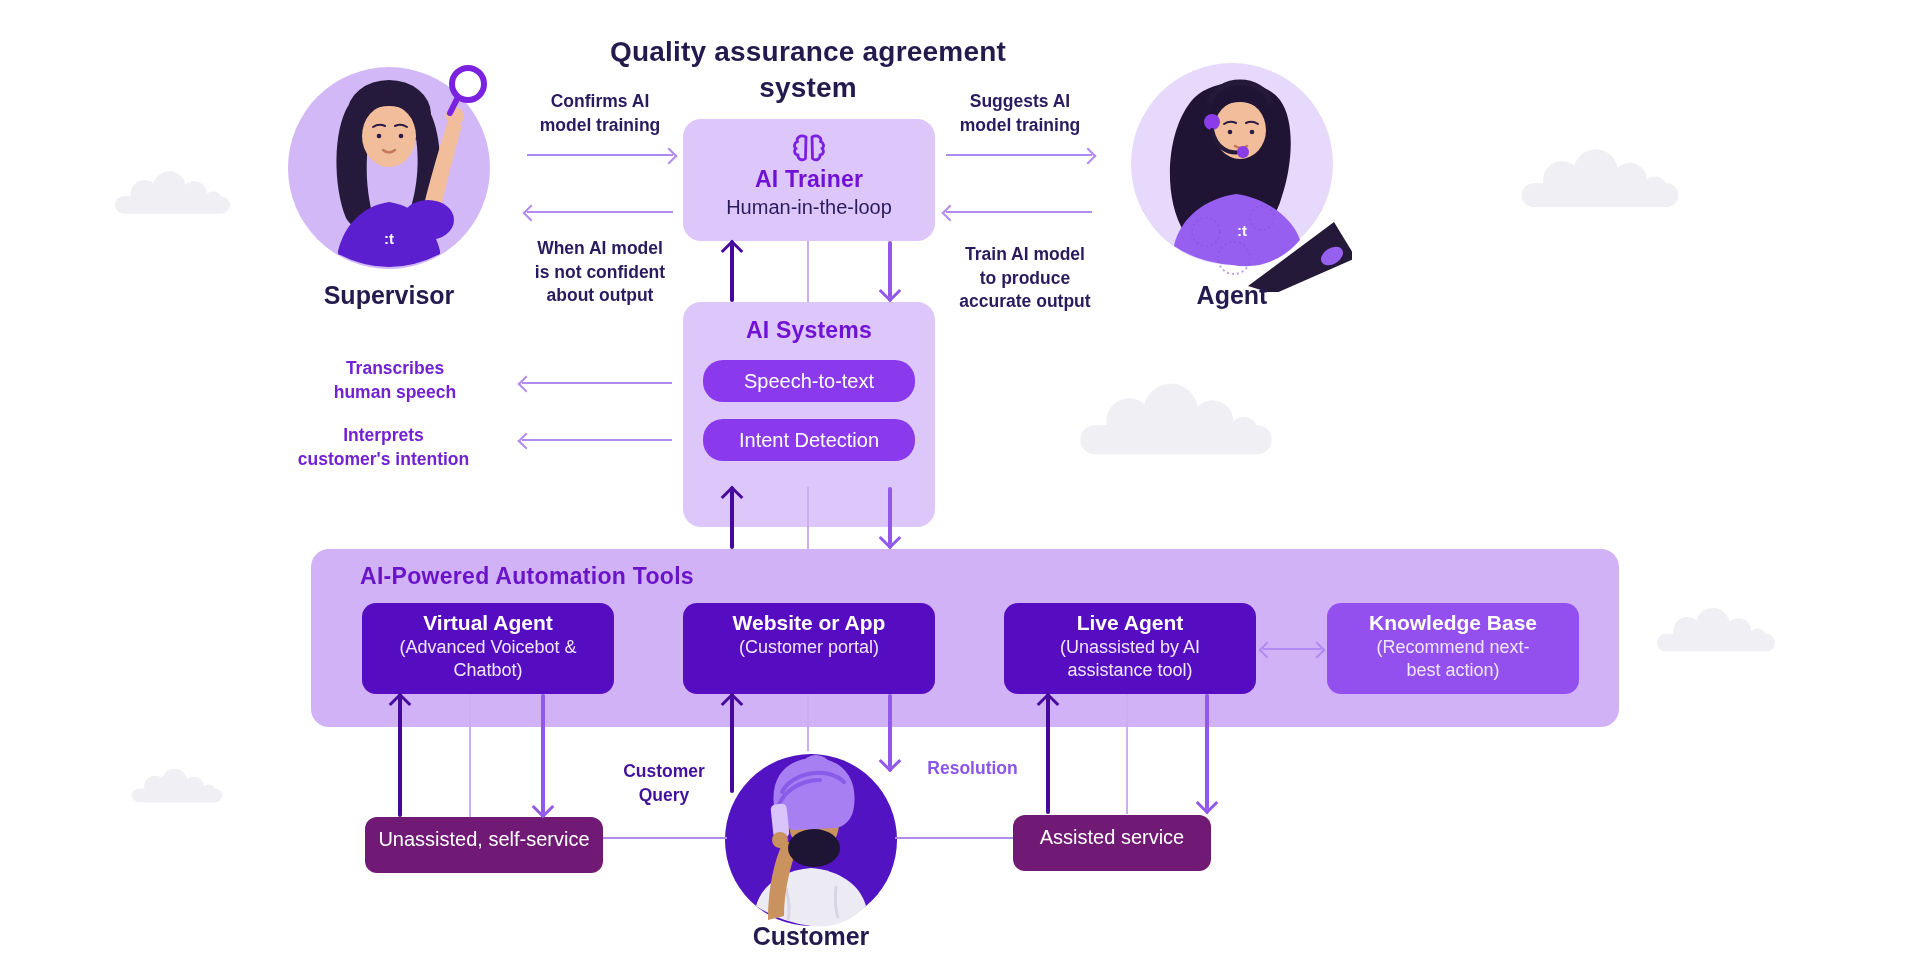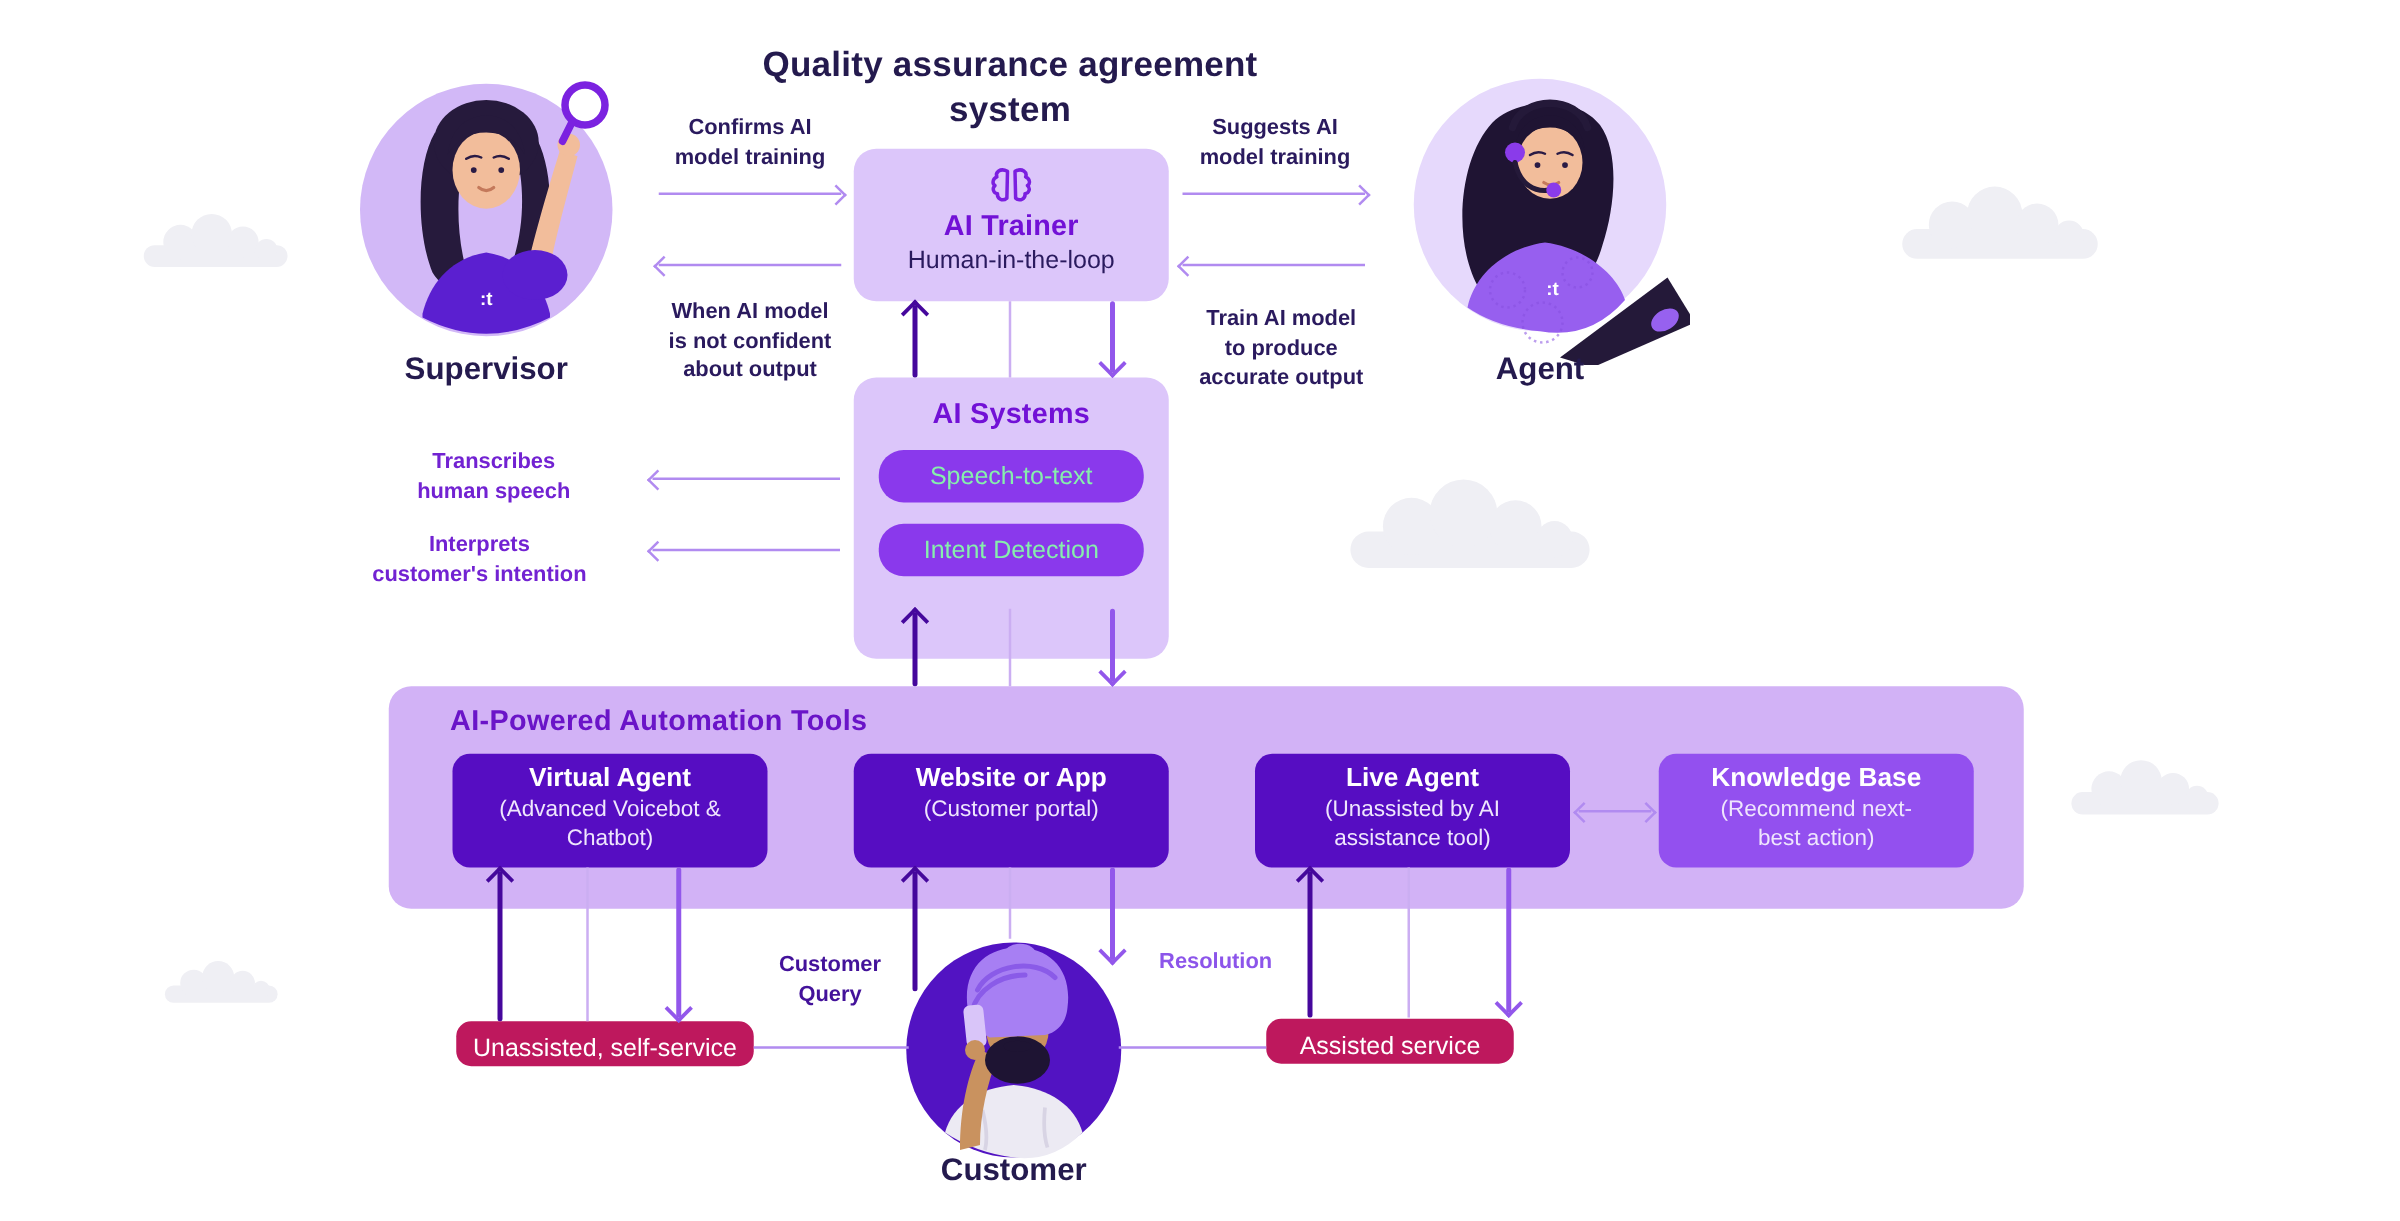--- a/index.html
+++ b/index.html
@@ -13,30 +13,30 @@
   .flow-label{position:absolute;font-weight:700;font-size:17.5px;line-height:1.35;
               text-align:center;color:#2A1A5E;text-wrap:balance;}
   .flow-label.purple{color:#7222D2;}
   .flow-label.deep{color:#43129A;}
   .flow-label.res{color:#8C55EA;}
   
   .panel{position:absolute;background:#DCC6FA;border-radius:18px;text-align:center;box-sizing:border-box;}
   .panel-heading{font-size:23px;font-weight:700;color:#7211D6;letter-spacing:.2px;}
   .panel-sub{font-size:20px;color:#2A1A5E;margin-top:3px;}
   .sys-pill{height:42px;line-height:42px;margin:0 20px;background:#8A39EC;border-radius:20px;
-            color:#86efac;font-size:20px;}
+            color:#ffffff;font-size:20px;}
   .bar{position:absolute;left:311px;top:549px;width:1308px;height:178px;background:#D2B2F6;border-radius:18px;}
   .bar-heading{position:absolute;left:360px;top:563px;font-size:23px;font-weight:700;color:#6A14C8;letter-spacing:.3px;}
   .dark-box{position:absolute;top:603px;width:252px;height:91px;background:#560DC2;border-radius:14px;
             color:#fff;display:flex;flex-direction:column;justify-content:flex-start;align-items:center;
             box-sizing:border-box;padding:6px 30px;text-align:center;}
   .dark-box .t{font-size:21px;font-weight:700;line-height:1.3;}
   .dark-box .s{font-size:18px;line-height:1.28;color:#EFE6FD;}
   .dark-box.kb{background:#9350EF;padding:6px 36px;}
-  .pill-bottom{position:absolute;height:36px;line-height:44px;background:#be185d;border-radius:12px;
+  .pill-bottom{position:absolute;height:56px;line-height:44px;background:#701a75;border-radius:12px;
                color:#fff;font-size:20px;text-align:center;}
   
   .ah{position:absolute;height:2px;background:#B18BF0;}
   .ah.hr:after{content:"";position:absolute;right:-2px;top:-4px;width:10px;height:10px;
                border-top:2px solid #B18BF0;border-right:2px solid #B18BF0;transform:rotate(45deg);}
   .ah.hl:before{content:"";position:absolute;left:-2px;top:-4px;width:10px;height:10px;
                border-bottom:2px solid #B18BF0;border-left:2px solid #B18BF0;transform:rotate(45deg);}
   .av{position:absolute;width:3.5px;border-radius:2px;}
   .av.dark{background:#45079C;}
   .av.mid{background:#9257EB;}

